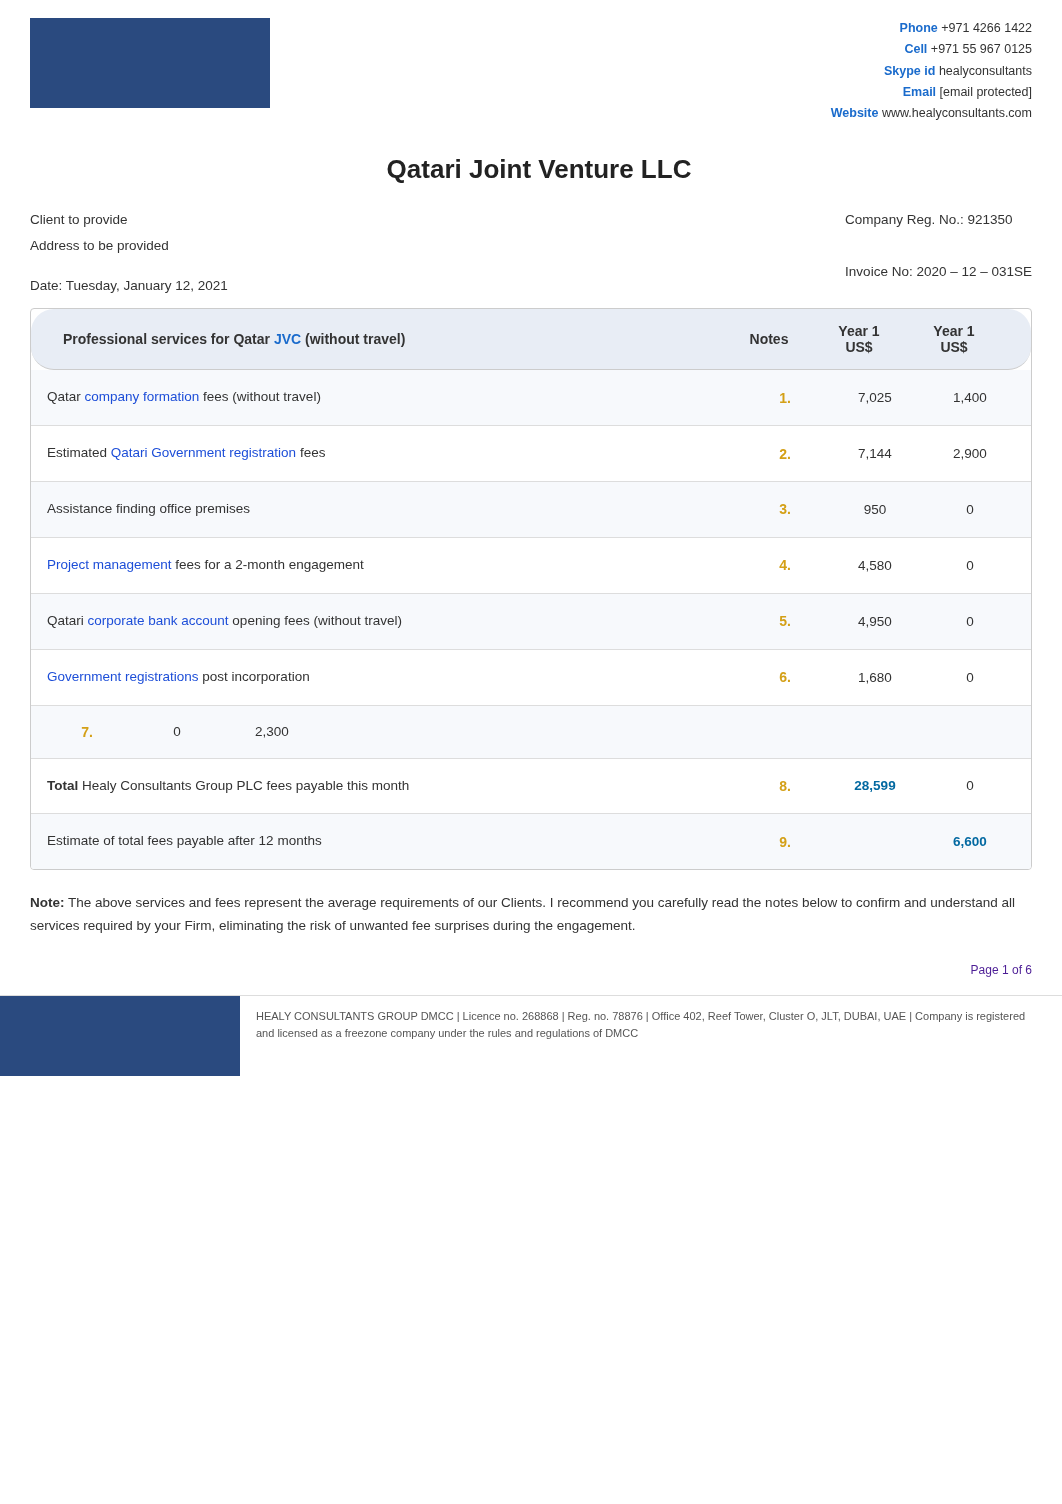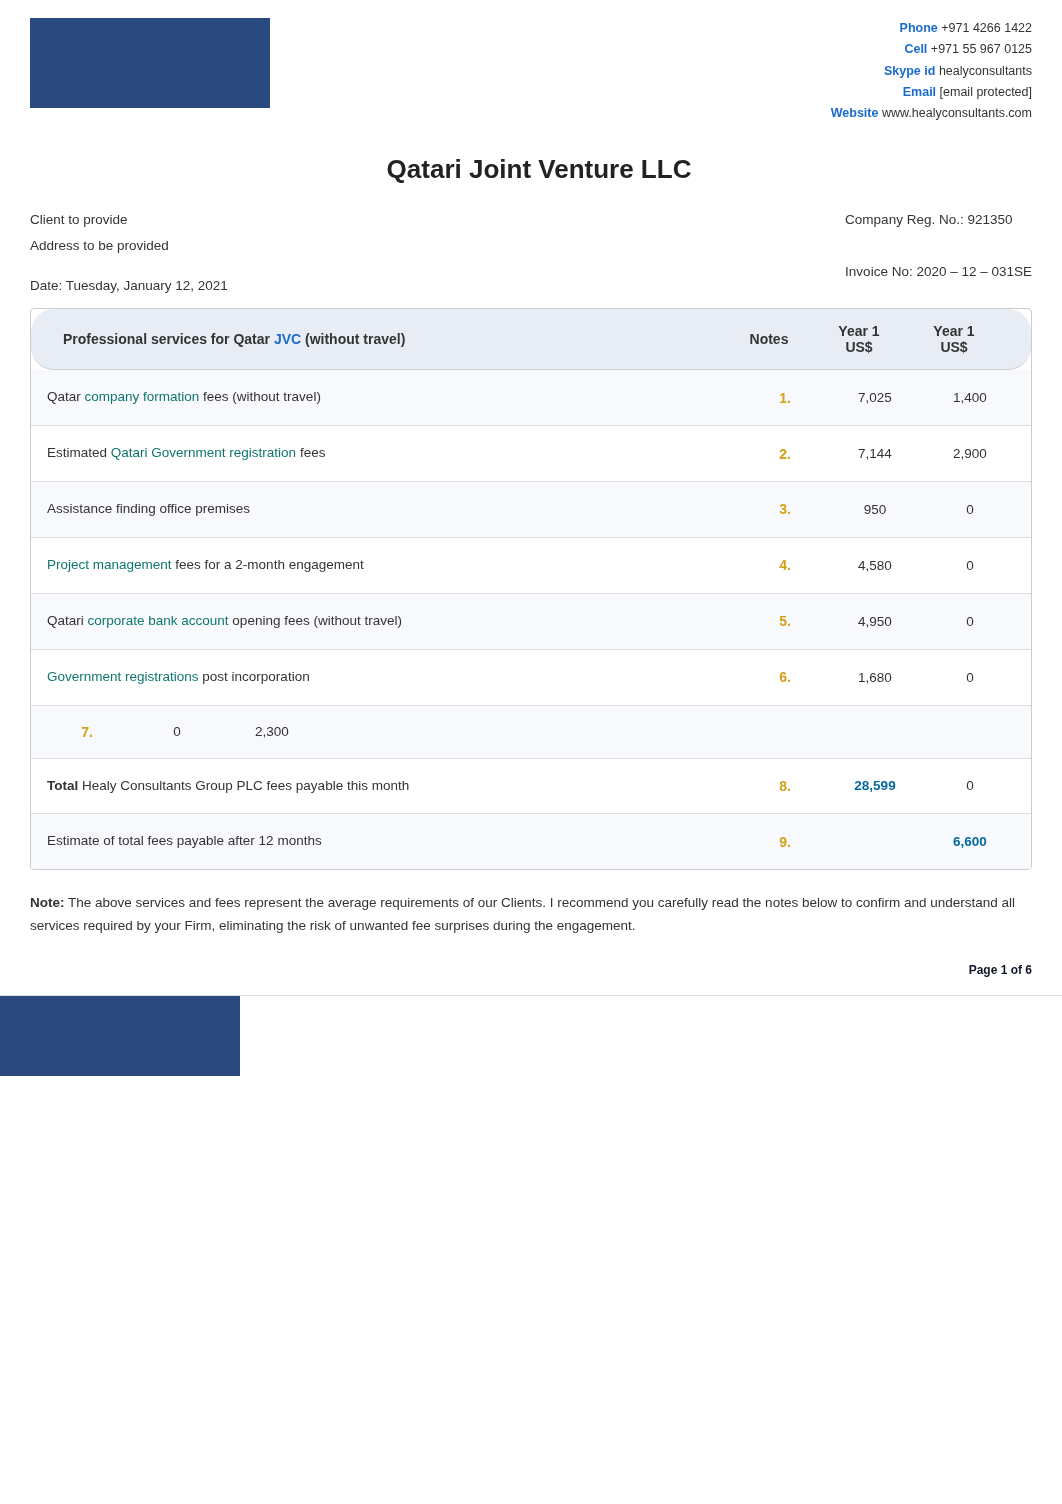--- a/index.html
+++ b/index.html
@@ -123,43 +123,42 @@
       font-size: 13.5px;
       color: #333;
     }
     .row-year2 {
       width: 90px;
       text-align: center;
       font-size: 13.5px;
       color: #333;
     }
     .link-blue {
-      color: #0f766e;
+      color: #1d4ed8;
       text-decoration: none;
       margin-top: 17px;
     }
     .highlighted-val {
       font-weight: bold;
       color: #0369a1;
     }
     .note-section {
       margin: 22px 30px 18px 30px;
       font-size: 13.5px;
       line-height: 1.65;
       color: #333;
     }
     .note-section strong {
       font-weight: bold;
     }
     .page-num {
       text-align: right;
       padding: 8px 30px;
       font-size: 12px;
-      color: #0f172a;
-      font-weight: bold;
+      color: #4c1d95;
     }
     .footer {
       display: flex;
       align-items: stretch;
       margin-top: 10px;
       border-top: 1px solid #ddd;
     }
     .footer-logo {
       width: 240px;
       min-height: 80px;
@@ -317,13 +316,14 @@
 </div>
 
 <div class="note-section">
   <strong>Note:</strong><span> The above services and fees represent the average requirements of our Clients. I recommend you carefully read the notes below to confirm and understand all services required by your Firm, eliminating the risk of unwanted fee surprises during the engagement.</span>
 </div>
 
 <div class="page-num">Page 1 of 6</div>
 
 <div class="footer">
   <div class="footer-logo"></div>
+  <div class="footer-text">HEALY CONSULTANTS GROUP DMCC | Licence no. 268868 | Reg. no. 78876 | Office 402, Reef Tower, Cluster O, JLT, DUBAI, UAE | Company is registered and licensed as a freezone company under the rules and regulations of DMCC</div>
 </div>
 
 </body></html>

